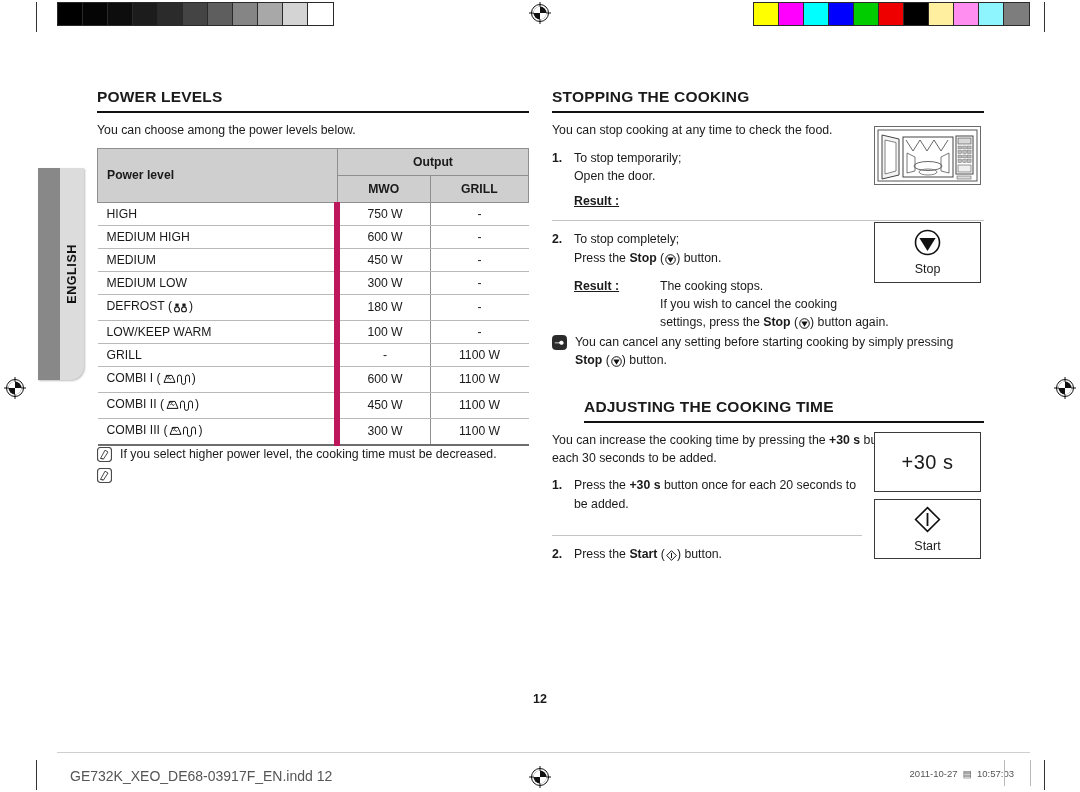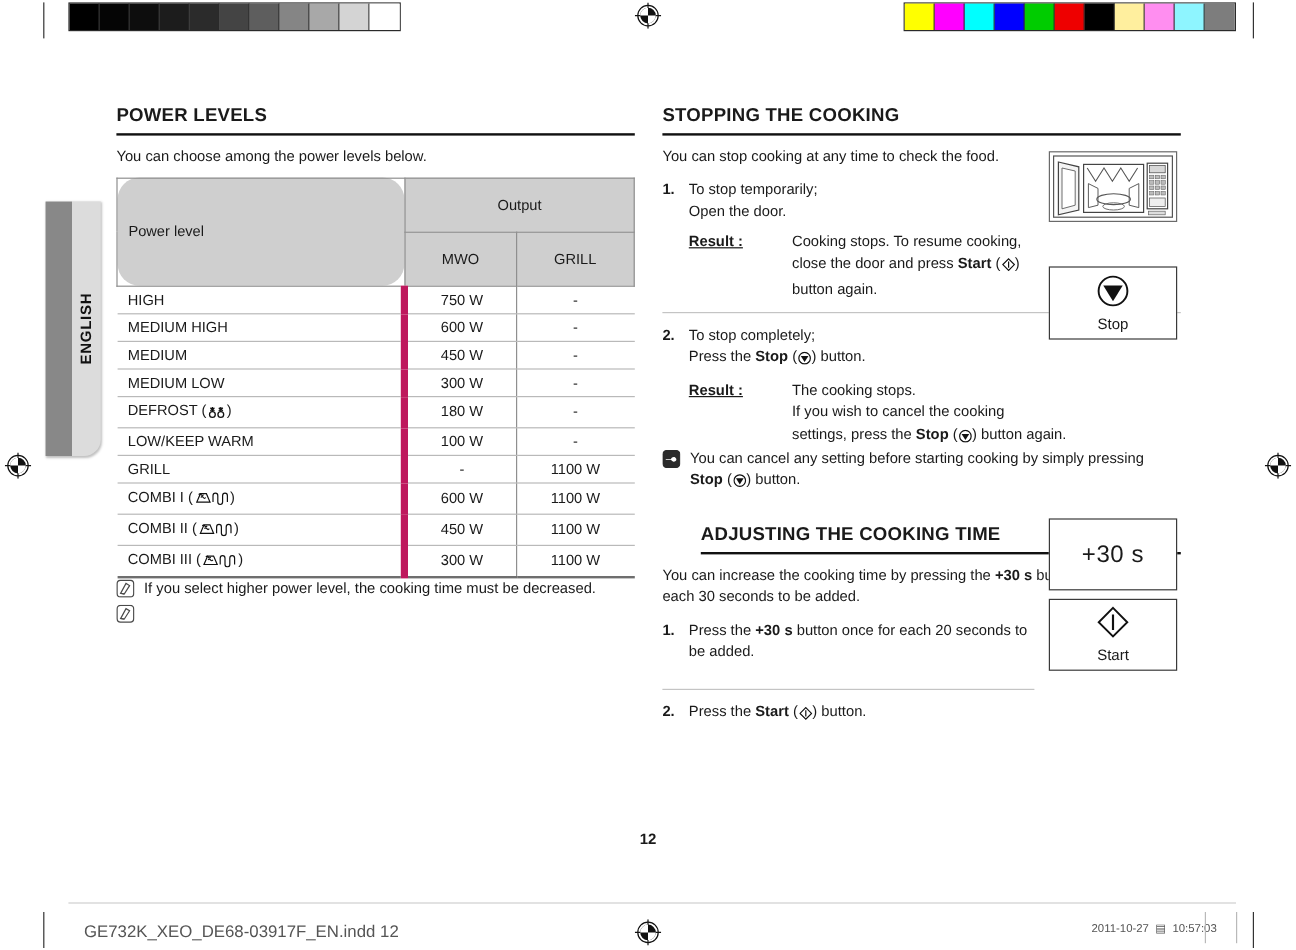--- a/index.html
+++ b/index.html
@@ -60,24 +60,24 @@
     font-size: 15.5px; font-weight: bold; letter-spacing: .2px;
     padding-bottom: 5px; margin-bottom: 9px;
     border-bottom: 2.5px solid #111;
     text-transform: uppercase;
   }
   p.lead { font-size: 12.3px; line-height: 1.45; margin-bottom: 8px; }
 
   
   table.power { width: 100%; border-collapse: collapse; font-size: 12.2px; }
   table.power th {
-    background: #cfcfcf; font-weight: normal; text-align: center;
-    border: 1px solid #8f8f8f; padding: 15px 4px;
-  }
-  table.power th.lvl { text-align: left; padding-left: 9px; vertical-align: middle; border-radius: 18px; }
+    background: #cfcfcf; font-weight: bold; text-align: center;
+    border: 1px solid #8f8f8f; padding: 6px 4px;
+  }
+  table.power th.lvl { text-align: left; padding-left: 9px; vertical-align: middle; }
   table.power td {
     border-bottom: 1px solid #b9b9b9; padding: 4px 4px; text-align: center; height: 23px;
   }
   table.power td.lvl { text-align: left; padding-left: 9px; border-right: 6px solid #be185d; }
   table.power td.mwo { border-right: 1px solid #8f8f8f; }
   table.power tr:last-child td { border-bottom: 2px solid #6e6e6e; }
   table.power thead tr:first-child th.lvl { border-bottom: 1px solid #8f8f8f; }
 
   .ico-inline { display: inline-block; vertical-align: -3px; margin-left: 1px; }
 
@@ -323,30 +323,20 @@
     <h2 class="section-title">STOPPING THE COOKING</h2>
     <p class="lead">You can stop cooking at any time to check the food.</p>
 
     <div class="step">
       <span class="num">1.</span>
       <span class="body">
         <span>To stop temporarily;</span><br>
         <span>Open the door.</span>
         <span class="result">
           <span class="rlabel">Result :</span>
-          <span class="rbody">
-            <span>Cooking stops. To resume cooking,</span><br>
-            <span>close the door and press </span><b class="kw">Start</b><span>&nbsp;(</span><span class="ico-inline">
-              <svg width="11" height="11" viewBox="0 0 11 11">
-                  <path d="M5.5 0.7 L10.3 5.5 L5.5 10.3 L0.7 5.5 Z" fill="none" stroke="#111" stroke-width="1"></path>
-                  <path d="M5.5 2.9 V8.1" stroke="#111" stroke-width="1"></path>
-                </svg>
-            </span><span>)</span><br>
-            <span>button again.</span>
-          </span>
         </span>
       </span>
     </div>
 
     <div class="hr"></div>
 
     <div class="step">
       <span class="num">2.</span>
       <span class="body">
         <span>To stop completely;</span><br>

